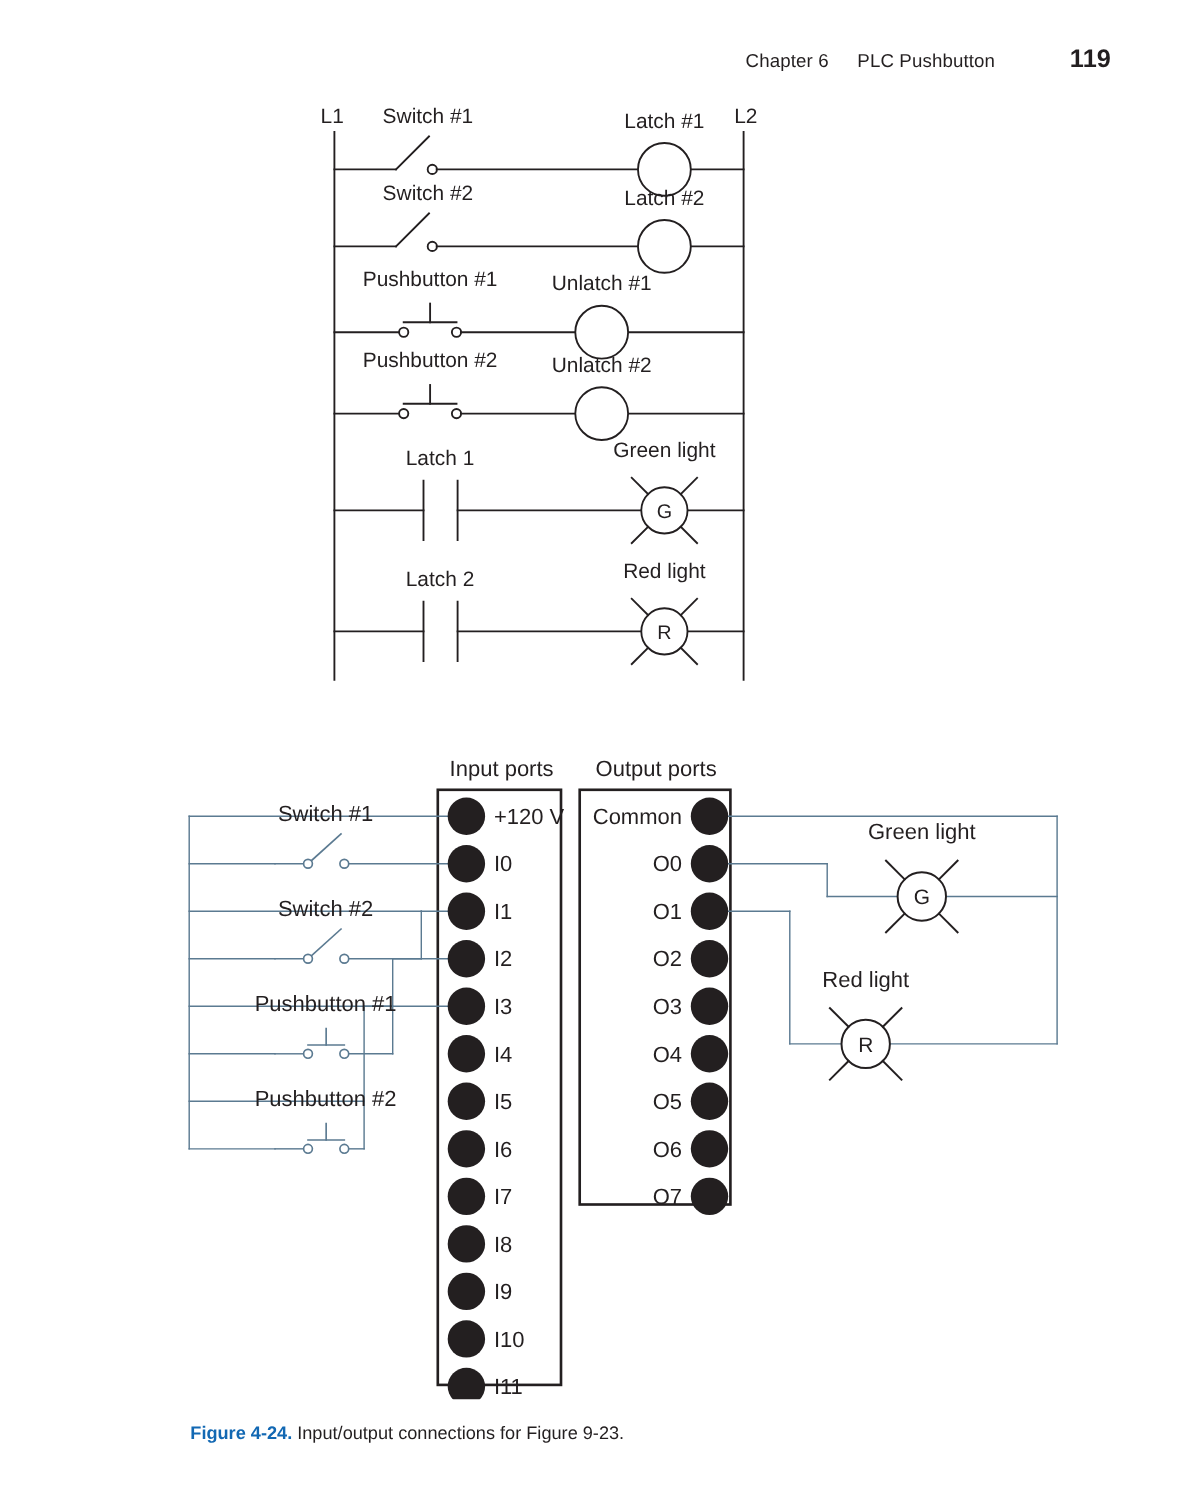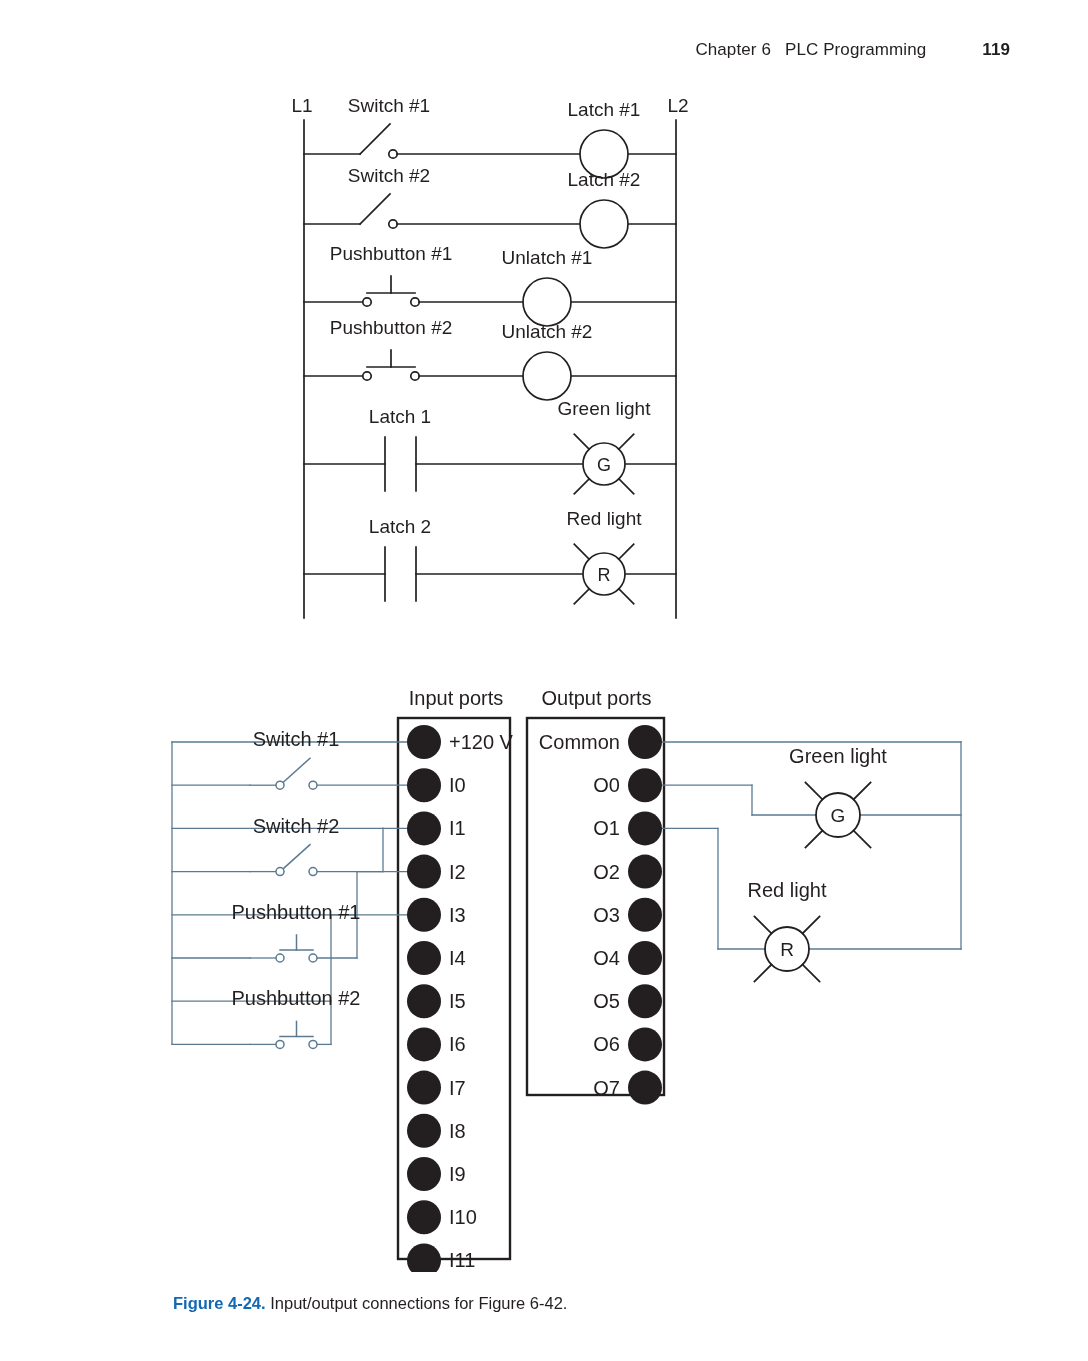--- a/index.html
+++ b/index.html
@@ -21,30 +21,30 @@
     width: 1088px;
     height: 1361px;
   }
   
   .running-head {
     position: absolute;
     top: 40px;
     right: 78px;
     display: flex;
     align-items: baseline;
-    gap: 0;
+    gap: 12px;
     font-size: 17px;
     color: #231f20;
     letter-spacing: 0.1px;
   }
   .running-head .chapter-no { margin-right: 14px; }
   .running-head .chapter-title { margin-right: 56px; }
   .running-head .page-no {
     font-weight: bold;
-    font-size: 17px;
+    font-size: 23px;
   }
   
   .figure-block { position: absolute; }
   #figure-623-block { top: 82px; left: 0; width: 926px; }
   #figure-624-block { top: 672px; left: 0; width: 888px; }
 
   .caption {
     font-size: 16.5px;
     color: #231f20;
     text-align: left;
@@ -70,21 +70,21 @@
     fill: #231f20;
   }
 </style>
 </head>
 <body>
 
 <div class="page">
 
   <div class="running-head">
     <span class="chapter-no">Chapter 6</span>
-    <span class="chapter-title">PLC Programming</span>
+    <span class="chapter-title">PLC Pushbutton</span>
     <span class="page-no">119</span>
   </div>
 
   <div class="figure-block" id="figure-623-block">
     <svg id="ladder-svg" width="1088" height="545" viewBox="0 0 1088 545">
         <line x1="304" y1="38" x2="304" y2="536" stroke="#231f20" stroke-width="1.7" stroke-linecap="square"></line>
         <line x1="676" y1="38" x2="676" y2="536" stroke="#231f20" stroke-width="1.7" stroke-linecap="square"></line>
         <text x="302" y="30" font-size="19" text-anchor="middle" font-family="&quot;Liberation Sans&quot;, sans-serif" fill="#231f20" class="dgm-text">L1</text>
         <text x="678" y="30" font-size="19" text-anchor="middle" font-family="&quot;Liberation Sans&quot;, sans-serif" fill="#231f20" class="dgm-text">L2</text>
         <g>
@@ -287,16 +287,16 @@
           <text x="620" y="336.20000000000005" font-size="20" text-anchor="end" font-family="&quot;Liberation Sans&quot;, sans-serif" fill="#231f20" class="dgm-text">O5</text>
           <circle cx="645" cy="372.40000000000003" r="17" fill="#231f20" stroke="none" stroke-width="0"></circle>
           <text x="620" y="379.40000000000003" font-size="20" text-anchor="end" font-family="&quot;Liberation Sans&quot;, sans-serif" fill="#231f20" class="dgm-text">O6</text>
           <circle cx="645" cy="415.6" r="17" fill="#231f20" stroke="none" stroke-width="0"></circle>
           <text x="620" y="422.6" font-size="20" text-anchor="end" font-family="&quot;Liberation Sans&quot;, sans-serif" fill="#231f20" class="dgm-text">O7</text>
         </g>
       </svg>
   </div>
 
   <div class="caption" id="caption-624">
-    <span class="caption-label">Figure 4-24.</span><span> Input/output connections for Figure 6-42.</span>
+    <span class="caption-label">Figure 4-24.</span><span> Input/output connections for Figure 9-23.</span>
   </div>
 
 </div>
 
 </body></html>

